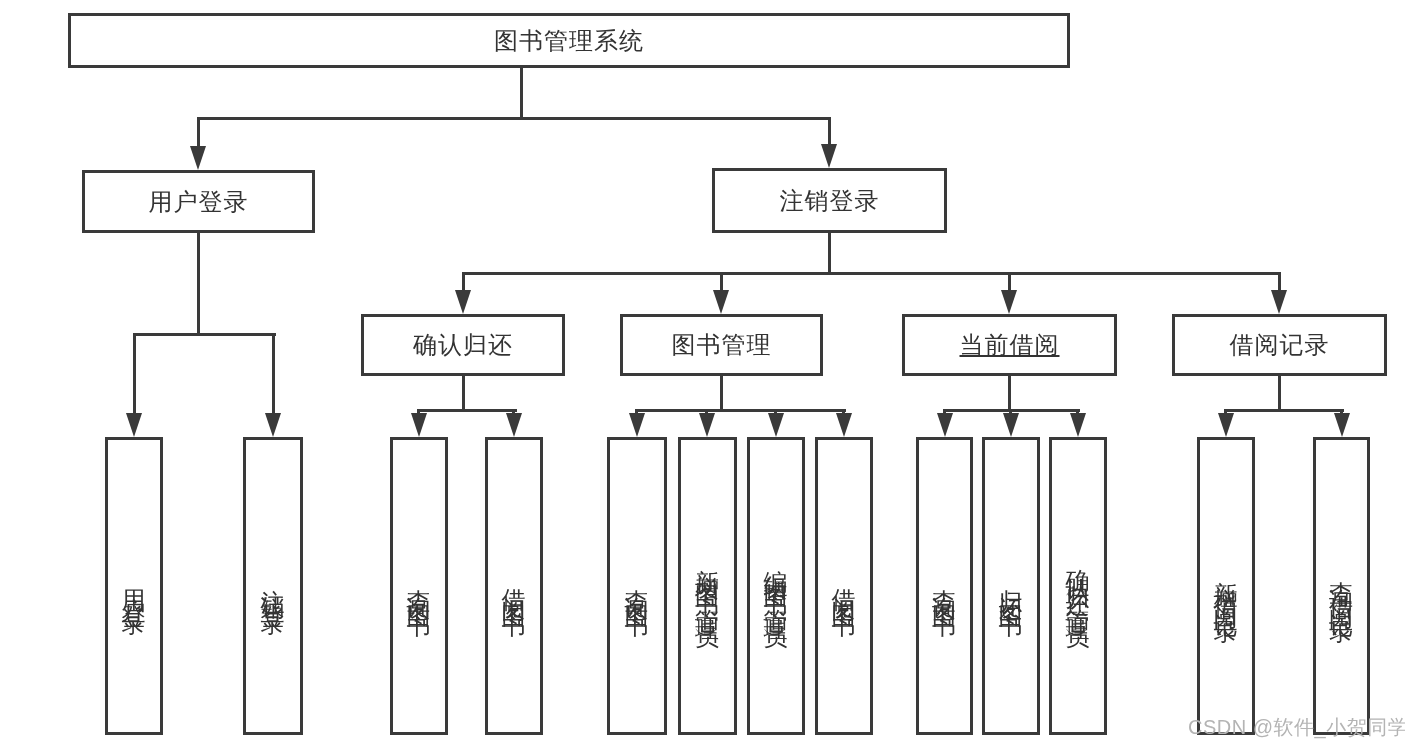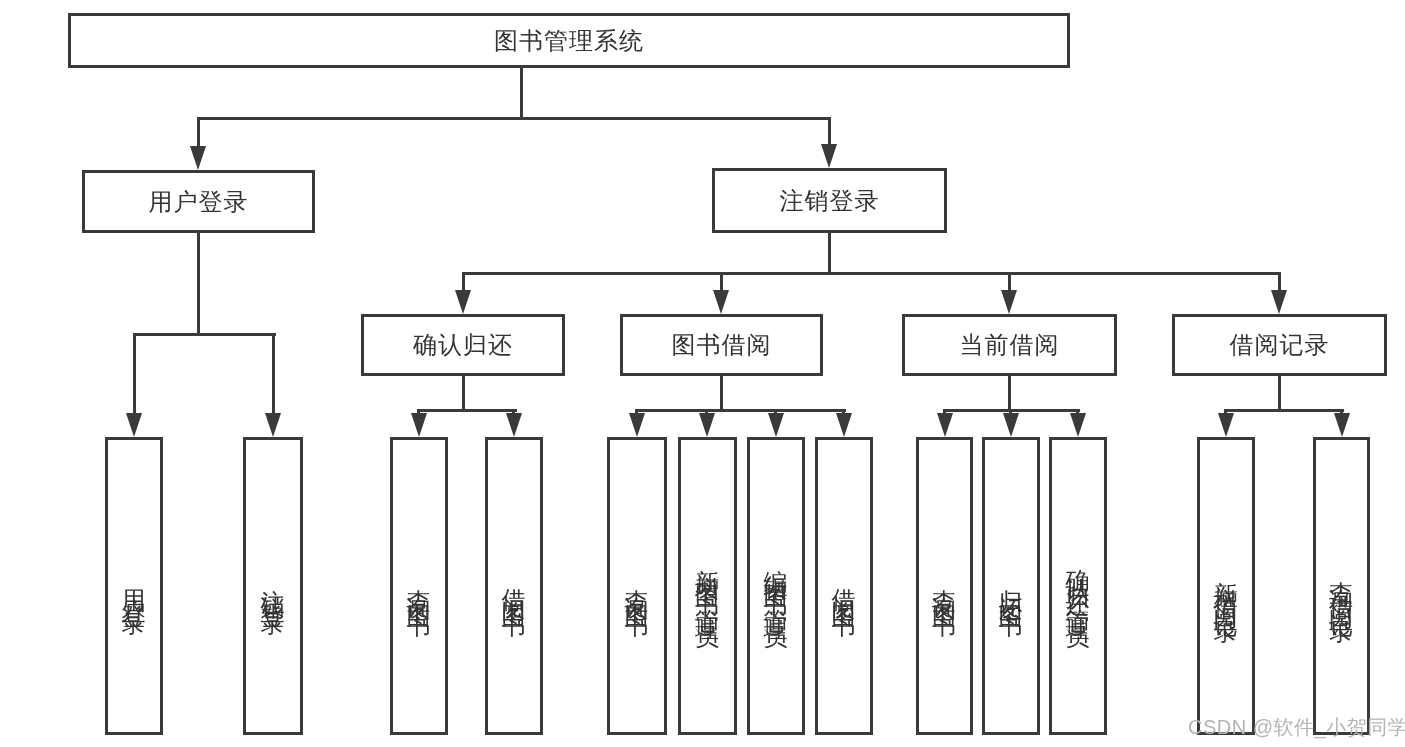--- a/index.html
+++ b/index.html
@@ -106,23 +106,23 @@
   <div class="ar" style="left:713px; top:290px;"></div>
   <div class="ln" style="left:1008px; top:272px; width:3px; height:20px;"></div>
   <div class="ar" style="left:1001px; top:290px;"></div>
   <div class="ln" style="left:1278px; top:272px; width:3px; height:20px;"></div>
   <div class="ar" style="left:1271px; top:290px;"></div>
 
   <div class="box" style="left:361px; top:314px; width:204px; height:62px;">
     <span class="hlabel">确认归还</span>
   </div>
   <div class="box" style="left:620px; top:314px; width:203px; height:62px;">
-    <span class="hlabel">图书借阅</span>
-  </div>
-  <div class="box" style="left:902px; top:314px; width:215px; height:62px;">
+    <span class="hlabel">图书管理</span>
+  </div>
+  <div class="box" style="left:902px; top:314px; width:215px; height:62px;text-decoration:underline;">
     <span class="hlabel">当前借阅</span>
   </div>
   <div class="box" style="left:1172px; top:314px; width:215px; height:62px;">
     <span class="hlabel">借阅记录</span>
   </div>
 
   <div class="ln" style="left:462px; top:376px; width:3px; height:36px;"></div>
   <div class="ln" style="left:417px; top:409px; width:100px; height:3px;"></div>
   <div class="ln" style="left:417px; top:409px; width:3px; height:10px;"></div>
   <div class="ar" style="left:411px; top:413px;"></div>

